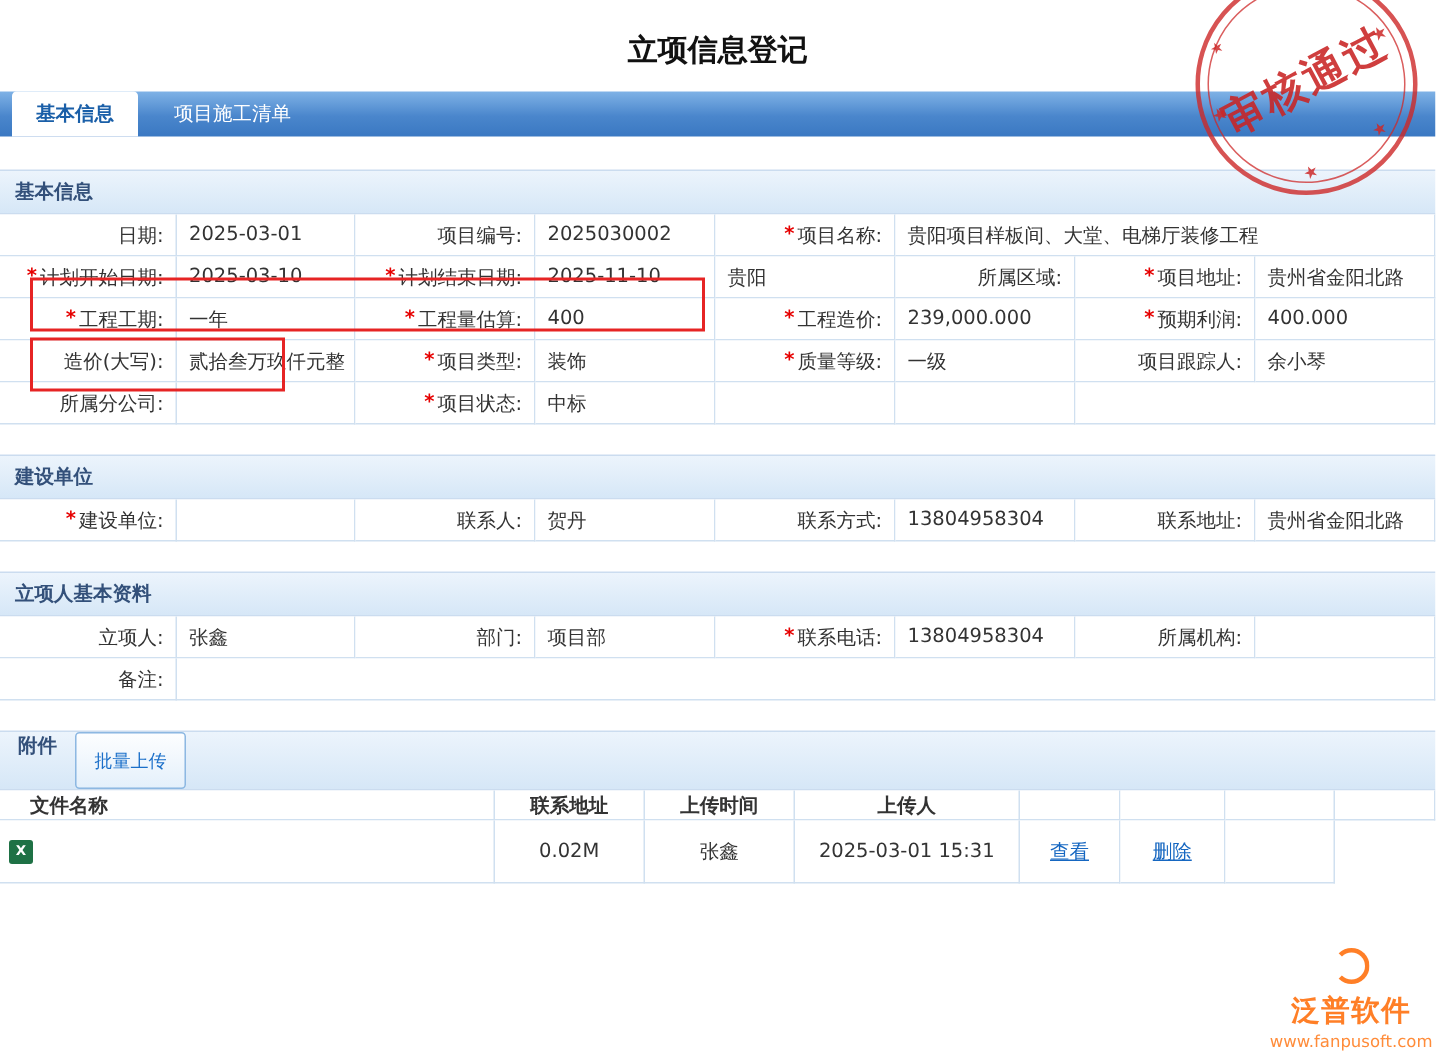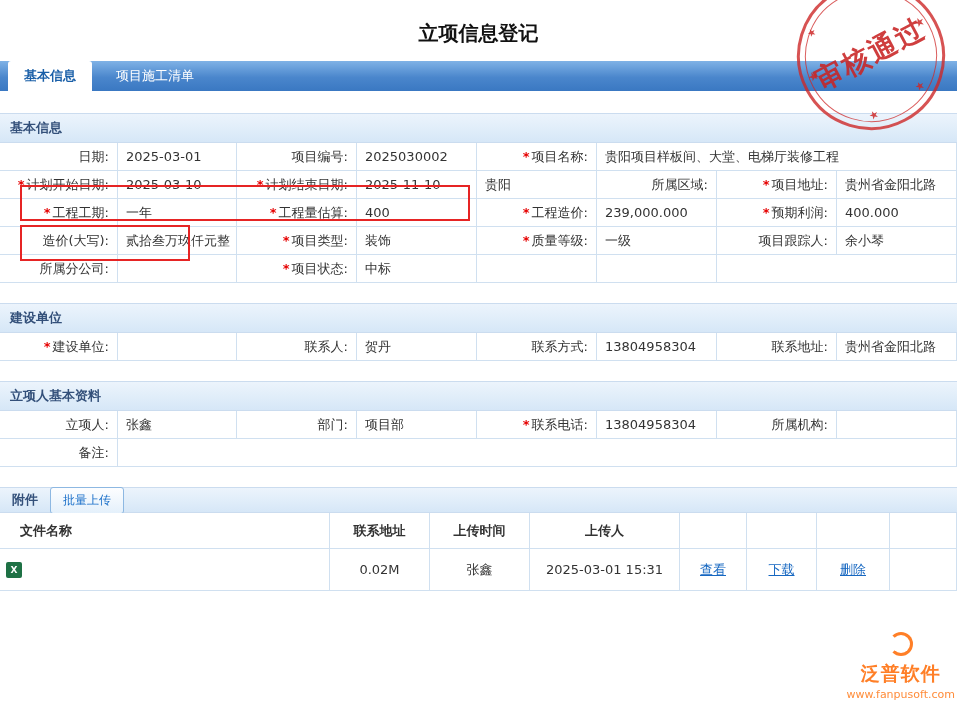--- a/index.html
+++ b/index.html
@@ -27,29 +27,29 @@
   .cell { height:28px; border-right:1px solid #d0e0f0; border-bottom:1px solid #d0e0f0;
     display:flex; align-items:center; overflow:hidden; background:#fff; }
   .lab { justify-content:flex-end; padding-right:8px; text-align:right; }
   .val { padding-left:8px; }
   .star { color:#e60000; margin-right:2px; font-weight:bold; }
   .sp2 { grid-column:span 2; } .sp3 { grid-column:span 3; } .sp7 { grid-column:span 7; }
 
   .anno { position:absolute; border:2px solid #e62424; pointer-events:none; z-index:5; }
 
   
-  .attach-head { height:26px; display:flex; align-items:center; gap:12px; padding-left:12px;
+  .attach-head { height:40px; display:flex; gap:12px; padding-left:12px;
     font-weight:bold; color:#33507a; background:linear-gradient(180deg,#ecf4fc,#d6e7f7);
     border-top:1px solid #cbdcef; border-bottom:1px solid #cbdcef; }
   .batch-btn { font-family:inherit; font-size:12px; color:#1a6fc9; background:linear-gradient(180deg,#fdfeff,#e4f0fb);
     border:1px solid #8db8e2; border-radius:3px; padding:4px 12px; cursor:pointer; font-weight:normal; }
   .arow { display:grid; grid-template-columns:330px 100px 100px 150px 67px 70px 73px 67px; }
   .acell { border-right:1px solid #d0e0f0; border-bottom:1px solid #d0e0f0; display:flex;
     align-items:center; overflow:hidden; background:#fff; }
-  .ahead .acell { height:36px; font-weight:bold; justify-content:center; }
+  .ahead .acell { height:20px; font-weight:bold; justify-content:center; }
   .ahead .name-h { justify-content:flex-start; padding-left:20px; }
   .afile .acell { height:42px; }
   .c { justify-content:center; }
   .name-cell { padding-left:6px; gap:5px; }
   .xls { width:16px; height:16px; min-width:16px; background:#1e7145; color:#fff; font-size:9px;
     font-weight:bold; display:flex; align-items:center; justify-content:center; border-radius:2px; }
   .fname { color:#2e7d32; white-space:nowrap; overflow:hidden; text-overflow:ellipsis; }
   .lnk { color:#1667c1; text-decoration:underline; cursor:pointer; }
 
   
@@ -276,23 +276,20 @@
     <div class="acell name-cell">
       <span class="xls">X</span>
     </div>
     <div class="acell c">0.02M</div>
     <div class="acell c">张鑫</div>
     <div class="acell c">2025-03-01 15:31</div>
     <div class="acell c">
         <a class="lnk">查看</a>
       </div>
     <div class="acell c">
-        <a class="lnk">下载</a>
-      </div>
-    <div class="acell c">
         <a class="lnk">删除</a>
       </div>
     <div class="acell c"></div>
   </div>
 </div>
 
 <div class="stamp">
   <div class="ring1"></div>
   <div class="ring2"></div>
   <div class="stamp-text">审核通过</div>

